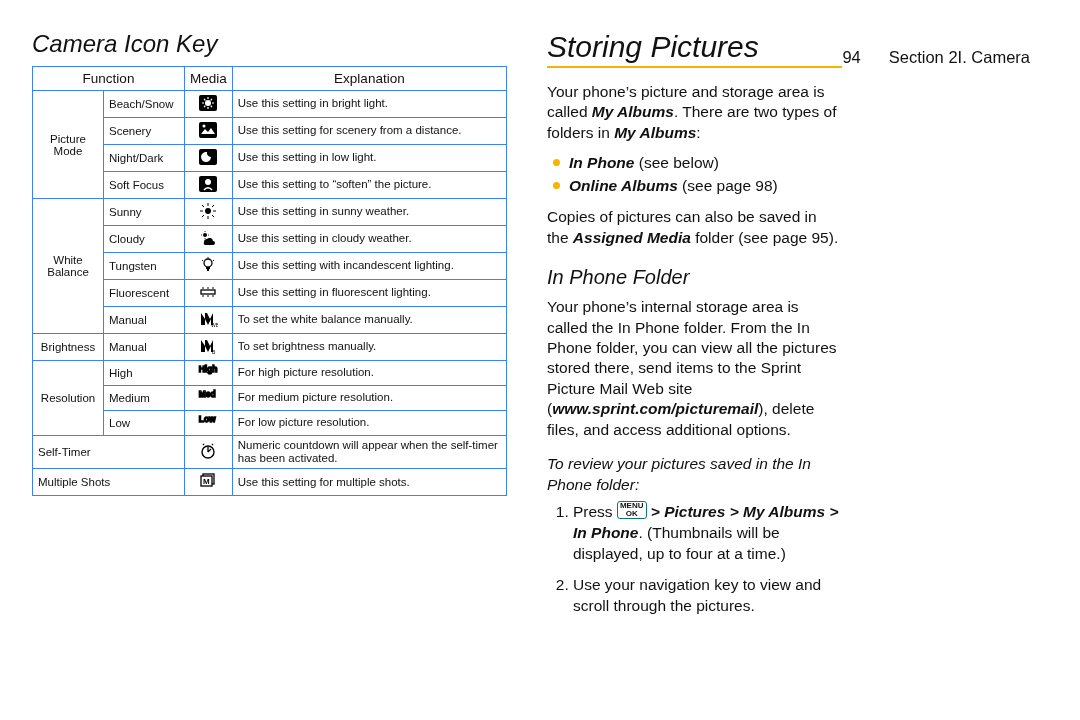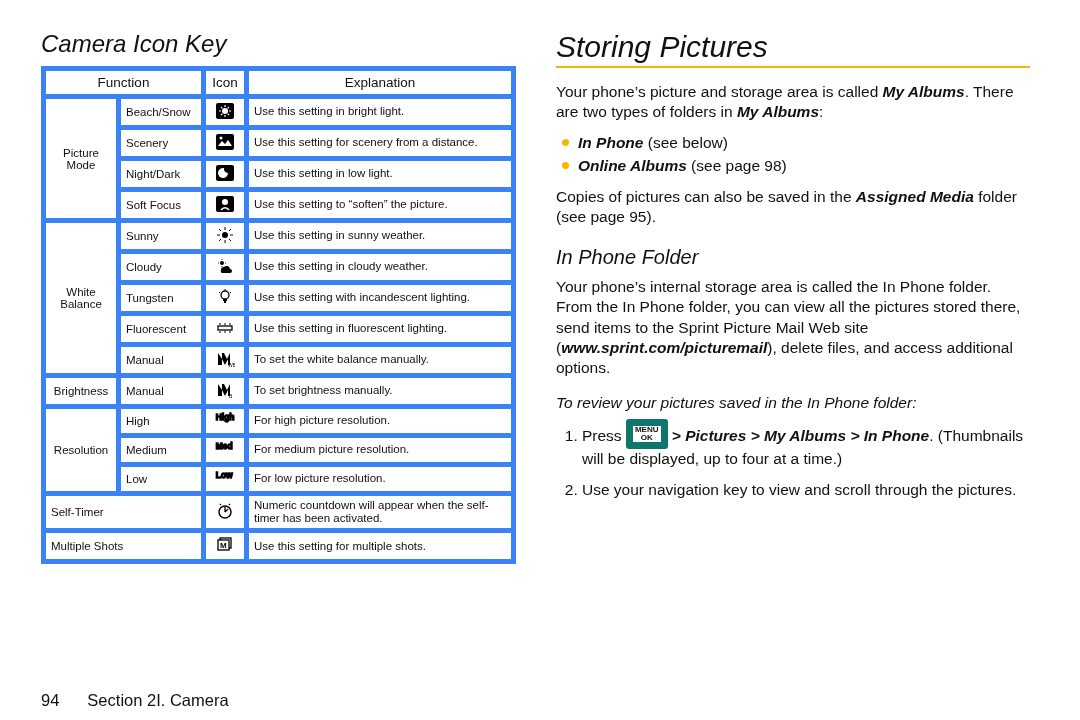--- a/index.html
+++ b/index.html
@@ -6,23 +6,23 @@
     margin:0;
     padding:0;
     font-family:"Helvetica Neue",Helvetica,Arial,sans-serif;
     color:#111;
     background:#fff;
   }
   .page{
     box-sizing:border-box;
     width:1080px;
     height:720px;
-    padding:30px 50px 10px 41px;
+    padding:30px 50px 10px 32px;
     display:flex;
-    flex-direction:column;
+    flex-direction:row;
   }
   .cols{
     flex:1;
     display:flex;
     gap:40px;
   }
   .col{
     flex:1;
     min-width:0;
   }
@@ -87,39 +87,39 @@
   }
   ol.steps li{margin-bottom:10px;}
   .instr-head{
     font-style:italic;
     font-weight:500;
     font-size:15.5px;
     margin:14px 0 6px 0;
   }
   .menu-key{
     display:inline-block;
-    border:7px solid #0f766e;
+    border:1px solid #0f766e;
     border-radius:3px;
     padding:0 2px;
     font-size:8px;
     line-height:8px;
     font-style:normal;
     font-weight:700;
     vertical-align:1px;
     text-align:center;
   }
   .menu-key span{display:block;}
   
   table.icon-key{
     border-collapse:collapse;
     width:100%;
     font-size:11.5px;
   }
   table.icon-key th, table.icon-key td{
-    border:5px solid #3b82f6;
+    border:1px solid #3b82f6;
     padding:3px 5px;
     vertical-align:middle;
   }
   table.icon-key th{
     font-weight:400;
     font-size:13.5px;
     text-align:center;
     padding:4px 5px;
   }
   td.col-func{
@@ -160,21 +160,21 @@
 <div class="page">
   <div class="cols">
 
     <div class="col col-left">
       <h1 class="left-title">Camera Icon Key</h1>
 
       <table class="icon-key">
         <thead>
           <tr>
             <th colspan="2">Function</th>
-            <th>Icon</th>
+            <th>Media</th>
             <th>Explanation</th>
           </tr>
         </thead>
         <tbody>
 
           <tr>
             <td class="col-func" rowspan="4">Picture Mode</td>
             <td class="col-sub">Beach/Snow</td>
             <td class="col-icon"><span class="ico"><svg viewBox="0 0 20 18">
                     <rect x="1" y="1" width="18" height="16" rx="2" fill="#000"></rect>

